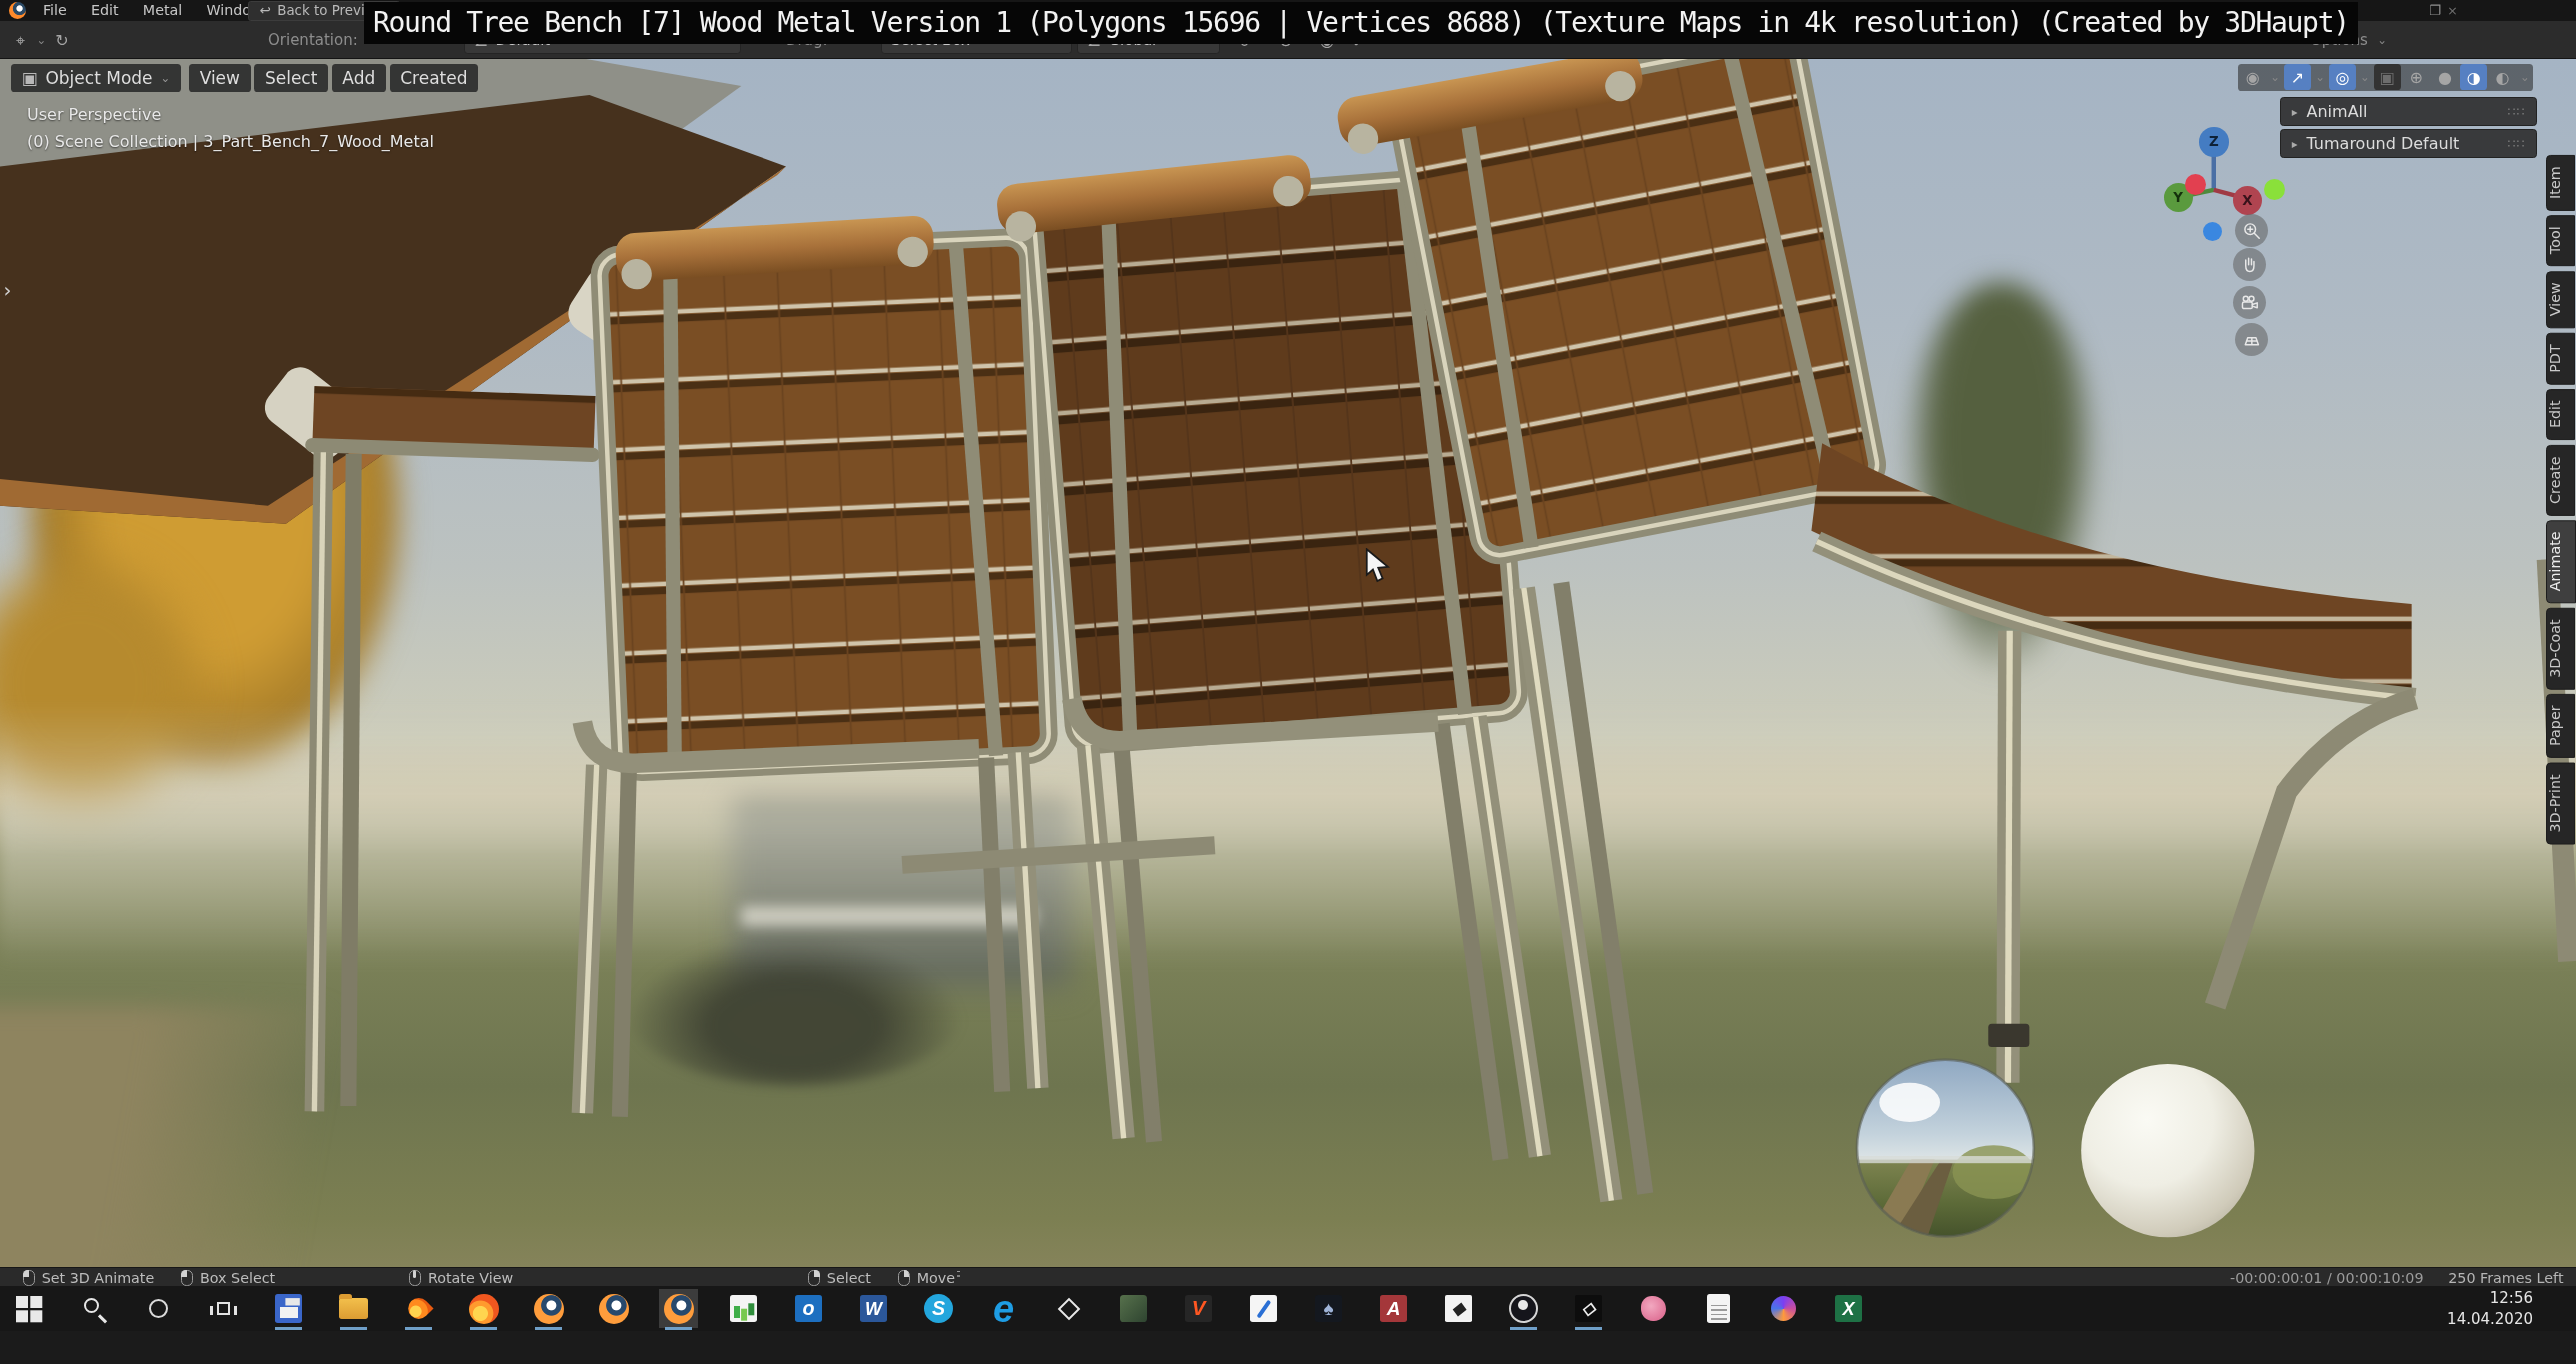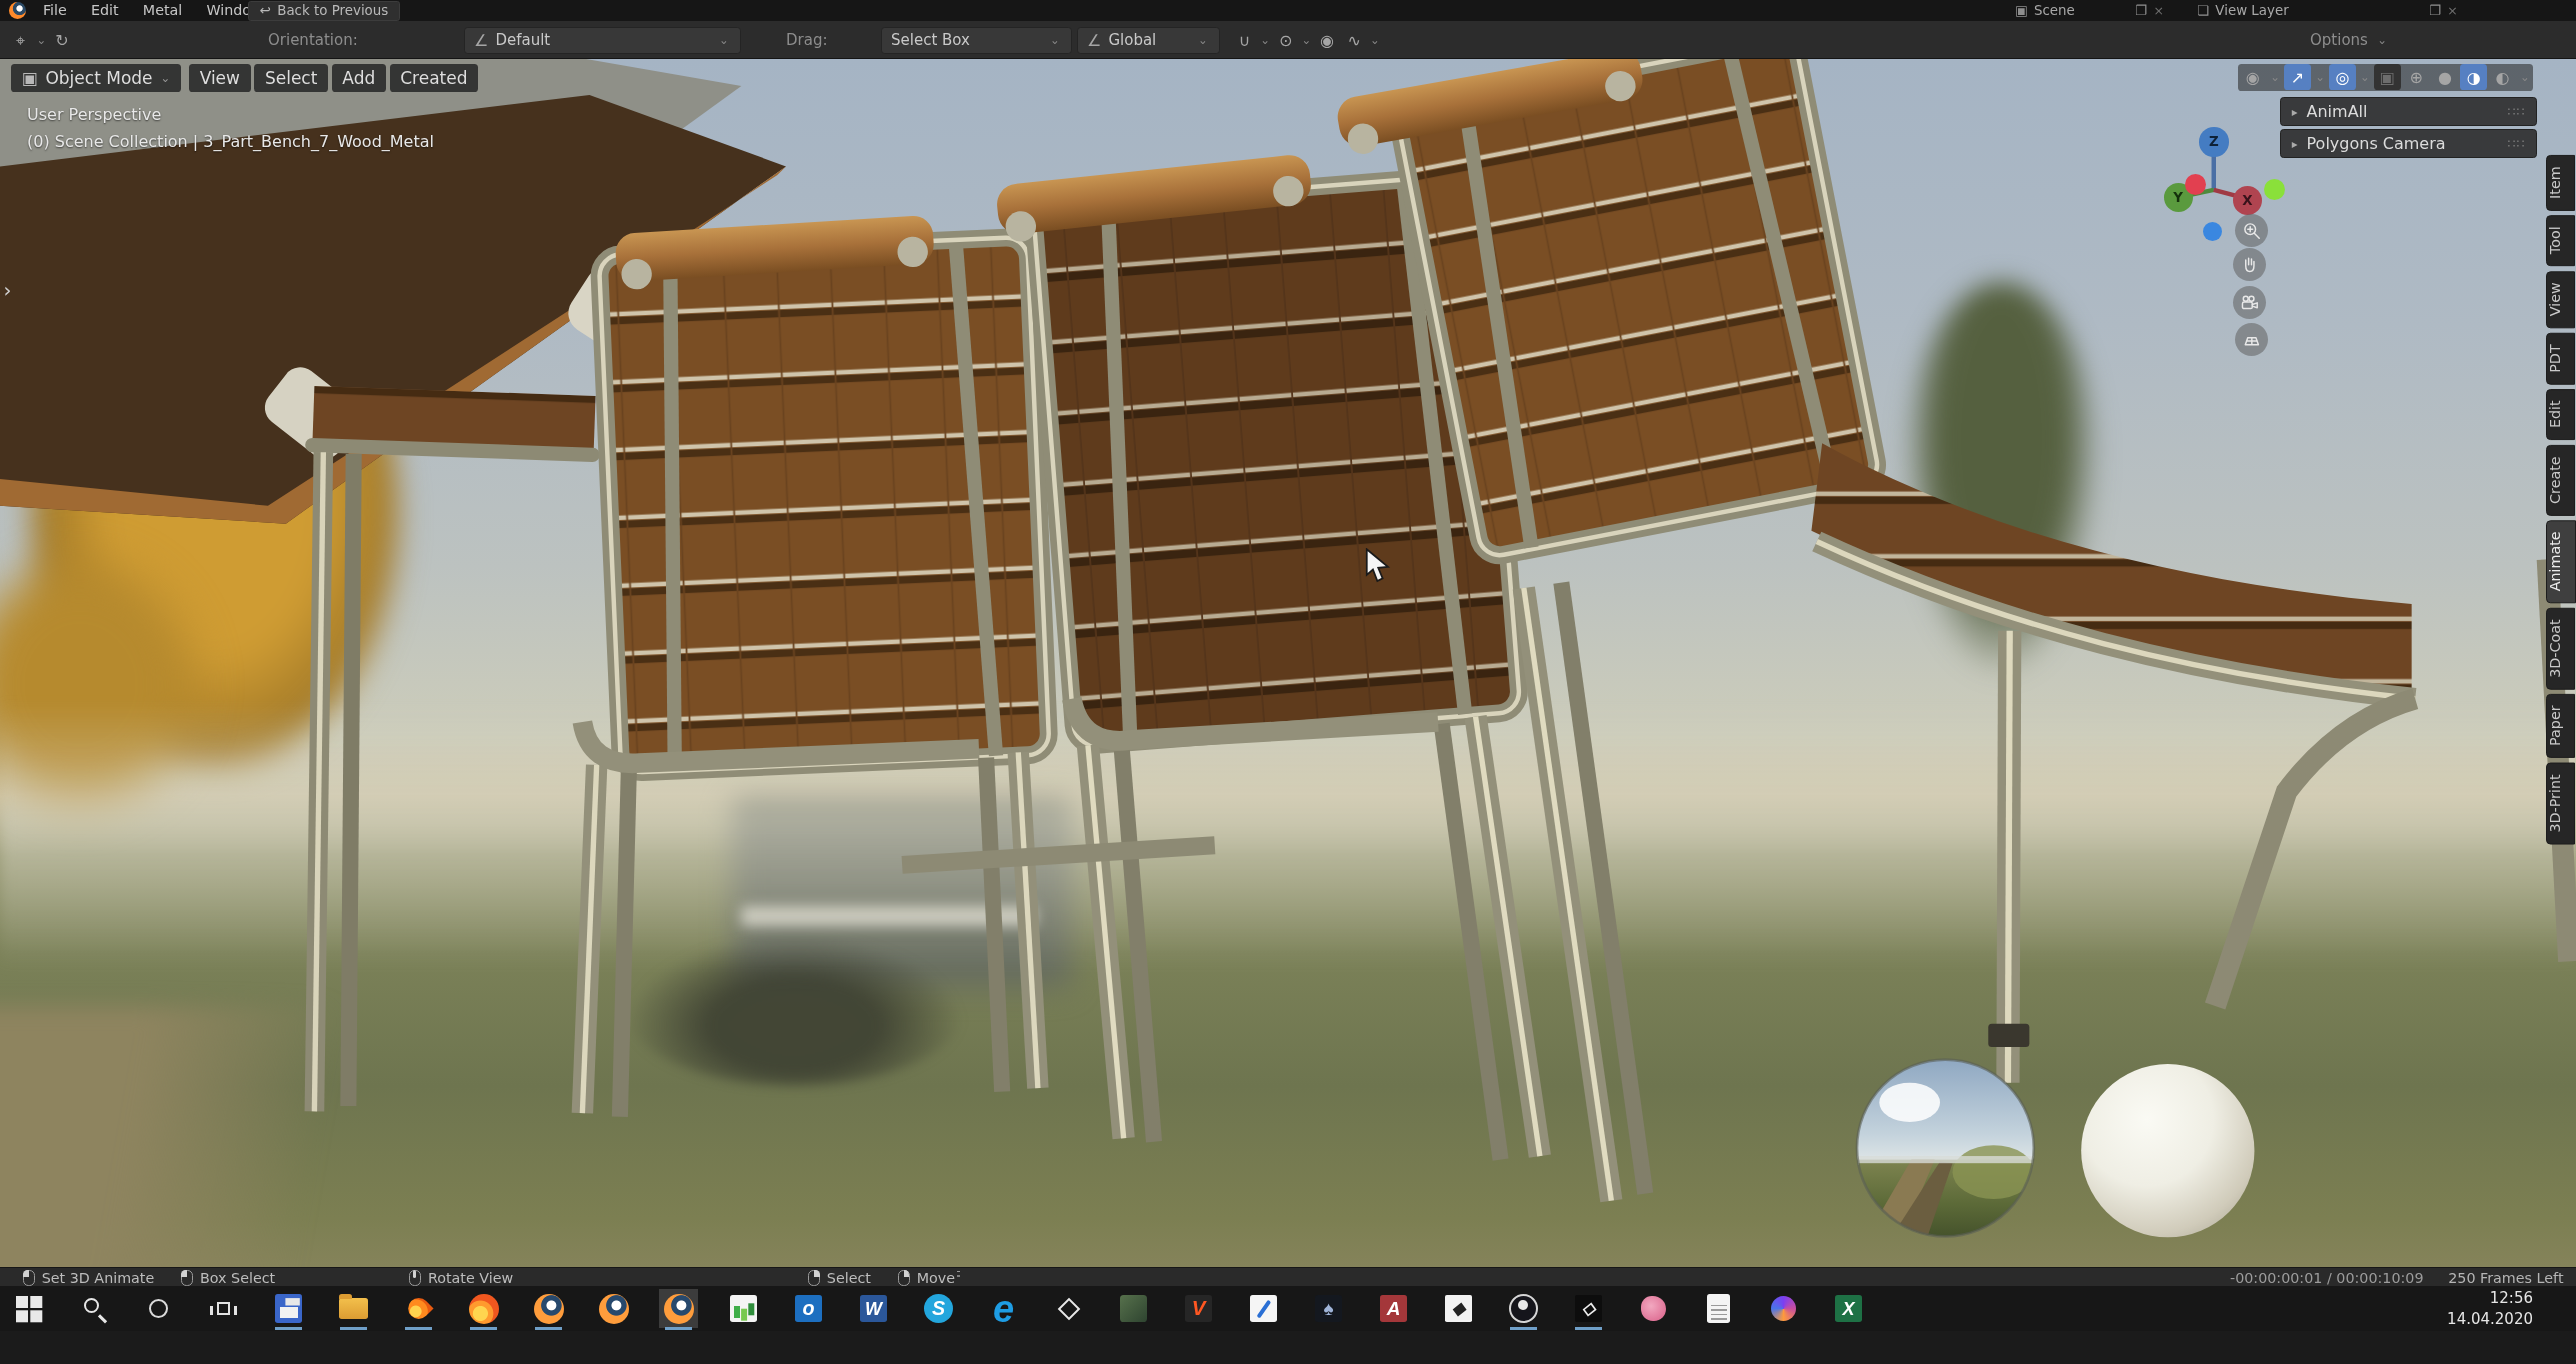--- a/index.html
+++ b/index.html
@@ -235,20 +235,21 @@
 
         <span class="icon-g chev">⌄</span>
 
     </div>
     <div class="ts-abs" style="left:2310px; gap:7.1px;">
       <span class="ts-label">Options</span>
       <span class="icon-g chev">⌄</span>
     </div>
   </div>
 
+  <div id="title-overlay">Round Tree Bench [7] Wood Metal Version 1 (Polygons 15696 | Vertices 8688) (Texture Maps in 4k resolution) (Created by 3DHaupt)</div>
 
   <div id="viewport">
 
     <div class="blob" style="left:27px; top:214px; width:375px; height:500px;
          background:radial-gradient(ellipse at 50% 45%, #cf9c33 0 40%, #a37a28 65%, rgba(130,105,45,0) 75%); filter:blur(14.3px);"></div>
     <div class="blob" style="left:-54px; top:482px; width:268px; height:286px;
          background:radial-gradient(ellipse, #b68a2e 0 45%, rgba(140,110,50,0) 72%); filter:blur(16px);"></div>
     <div class="blob" style="left:732px; top:741px; width:339px; height:188px;
          background:linear-gradient(#75796d,#666c5e); filter:blur(14.3px); border-radius:9px;"></div>
     <div class="blob" style="left:741px; top:847px; width:295px; height:19.7px;
@@ -470,21 +471,21 @@
     <span class="vp-text" style="top:73px;">(0) Scene Collection | 3_Part_Bench_7_Wood_Metal</span>
     <span id="toolbar-expand">›</span>
 
     <div class="side-panel" style="top:38px;">
       <span class="tri">▸</span>
       <span>AnimAll</span>
       <span class="grip">∷∷</span>
     </div>
     <div class="side-panel" style="top:70px;">
       <span class="tri">▸</span>
-      <span>Polygons Camera</span>
+      <span>Tumaround Default</span>
       <span class="grip">∷∷</span>
     </div>
 
     <div id="tab-strip">
 
         <div class="v-tab">Item</div>
 
         <div class="v-tab">Tool</div>
 
         <div class="v-tab">View</div>

